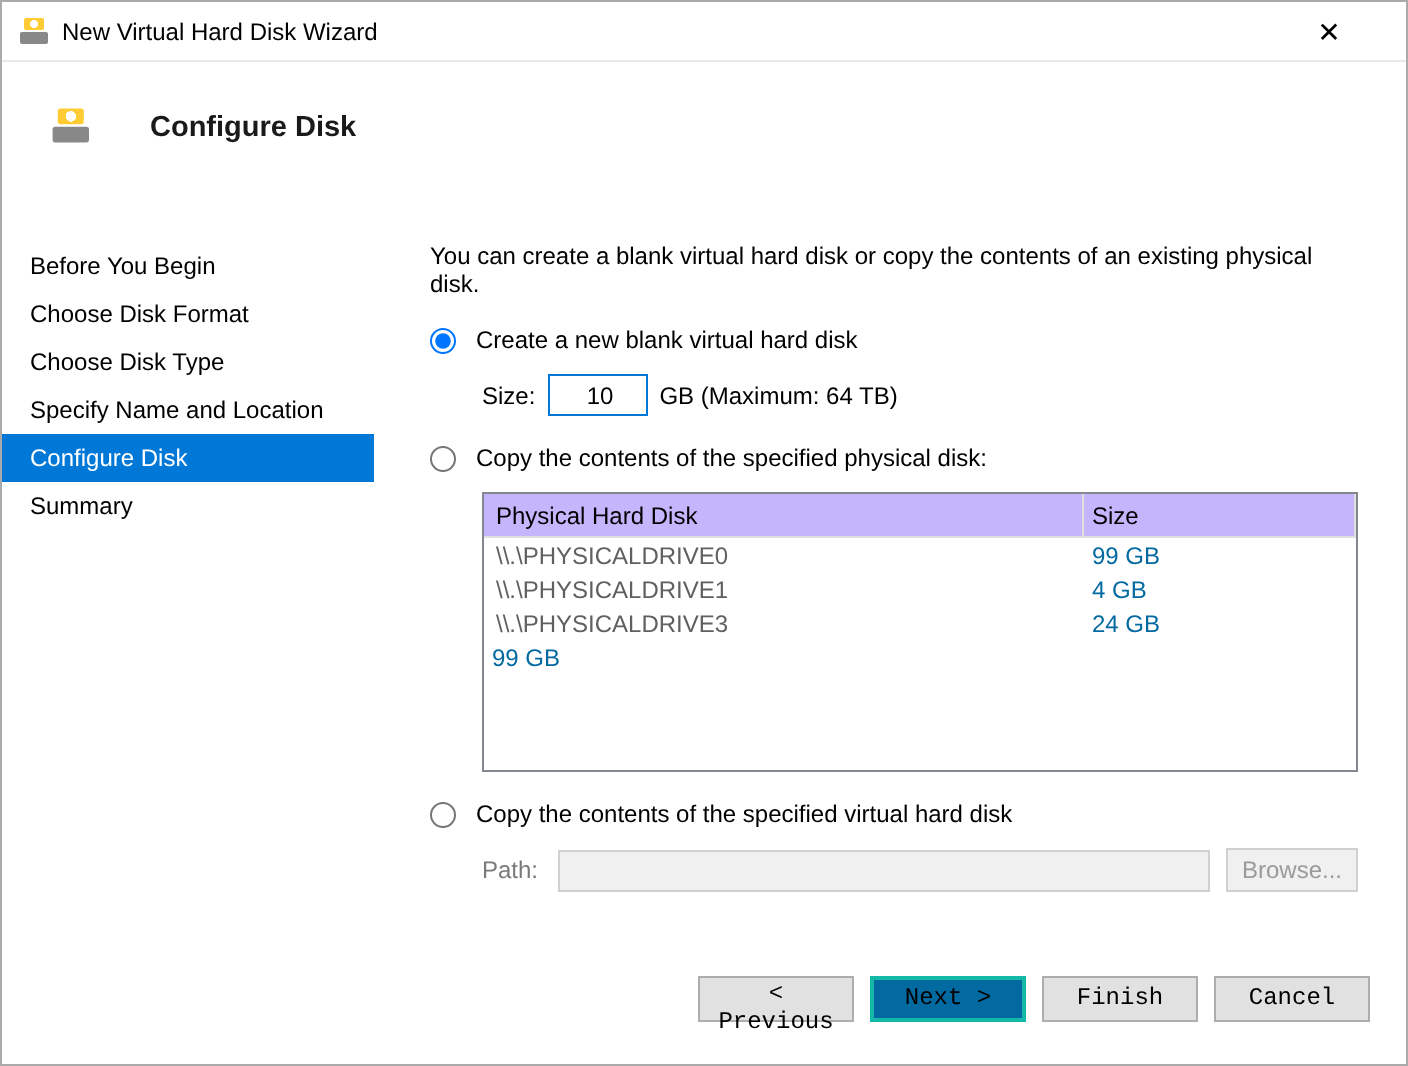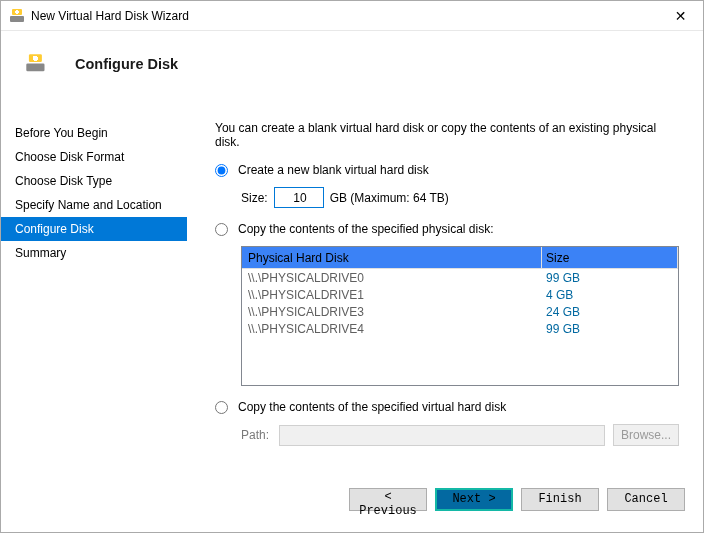--- a/index.html
+++ b/index.html
@@ -16,21 +16,21 @@
     border: 1px solid #aaa;
     background: #fff;
     display: flex;
     flex-direction: column;
     position: relative;
   }
   .titlebar {
     height: 30px;
     display: flex;
     align-items: center;
-    padding: 0 0 0 8px;
+    padding: 0 16px 0 8px;
     border-bottom: 1px solid #e8e8e8;
   }
   .titlebar-icon {
     width: 16px; height: 16px;
     margin-right: 6px;
     position: relative;
   }
   .disk-icon {
     width: 16px; height: 16px; position: relative;
   }
@@ -115,21 +115,21 @@
     margin: 4px 0 14px 26px;
   }
   .disk-table {
     width: 438px;
     border: 1px solid #828790;
     background:#fff;
     height: 140px;
   }
   .disk-table-header {
     display:flex;
-    background:#3b82f6;
+    background:#c4b5fd;
     border-bottom: 1px solid #e0e0e0;
     height: 22px;
     align-items:center;
   }
   .col-name { width: 300px; padding-left: 6px; }
   .col-size { flex:1; padding-left: 4px; }
   .disk-table-header .col-name,
   .disk-table-header .col-size {
     border-right: 1px solid #e0e0e0;
     height:100%;
@@ -250,21 +250,20 @@
           </div>
           <div class="disk-row">
             <div class="col-name">\\.\PHYSICALDRIVE1</div>
             <div class="col-size">4 GB</div>
           </div>
           <div class="disk-row">
             <div class="col-name">\\.\PHYSICALDRIVE3</div>
             <div class="col-size">24 GB</div>
           </div>
           <div class="disk-row">
-            <div class="col-name">\\.\PHYSICALDRIVE4</div>
             <div class="col-size">99 GB</div>
           </div>
         </div>
       </div>
 
       <label class="opt-row">
         <input type="radio" name="opt" style="">
         <span>Copy the contents of the specified virtual hard disk</span>
       </label>
 

